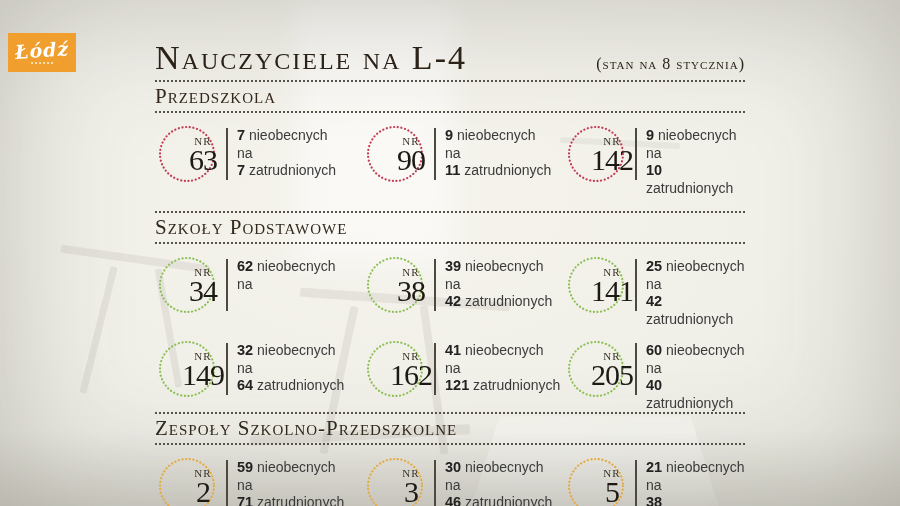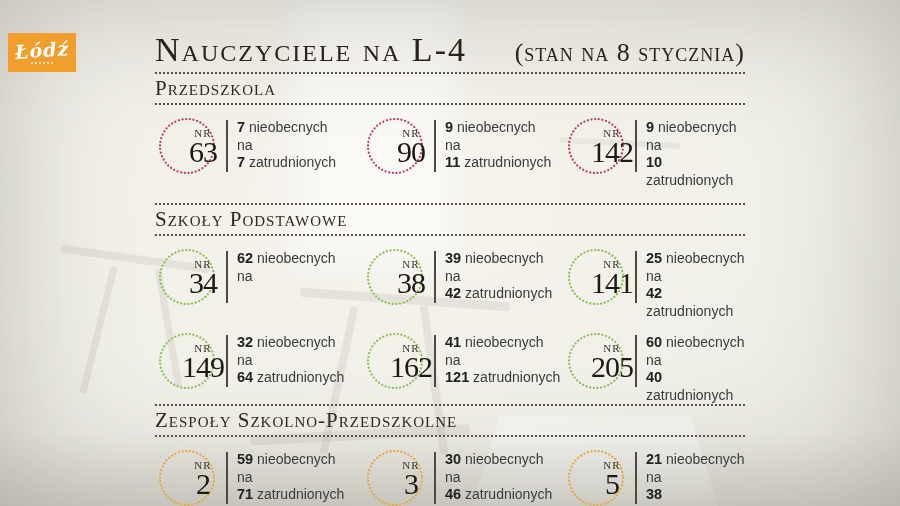--- a/index.html
+++ b/index.html
@@ -25,23 +25,23 @@
   .vignette{left:0;top:0;width:900px;height:506px;box-shadow:inset 0 0 130px rgba(88,85,76,.30);}
 
   
   .logo{position:absolute;left:8px;top:33px;width:68px;height:39px;display:flex;flex-direction:column;align-items:center;justify-content:center;}
   .logo-script{color:#fff;font-family:"DejaVu Serif", serif;font-style:italic;font-weight:bold;font-size:19px;line-height:19px;transform:rotate(-4deg);letter-spacing:1px;}
   .logo-dots{margin-top:2px;display:flex;gap:2px;}
   .logo-dots i{width:2px;height:2px;border-radius:50%;background:rgba(255,255,255,.85);}
 
   
   .content{position:absolute;left:155px;top:0;width:590px;}
-  .title-row{display:flex;justify-content:space-between;align-items:baseline;margin-top:28px;height:44px;}
+  .title-row{display:flex;justify-content:space-between;align-items:baseline;margin-top:36px;height:44px;}
   .title{font-family:"Liberation Serif", serif;font-variant:small-caps;font-size:34px;letter-spacing:2px;color:#2b2218;line-height:44px;white-space:nowrap;}
-  .subtitle{font-family:"Liberation Serif", serif;font-variant:small-caps;font-size:26px;letter-spacing:1px;color:#2b2218;white-space:nowrap;}
+  .subtitle{font-family:"Liberation Serif", serif;font-variant:small-caps;font-size:16px;letter-spacing:1px;color:#2b2218;white-space:nowrap;}
   .dotline{border-top:2px dotted #56524a;height:0;}
   .sec-title{font-family:"Liberation Serif", serif;font-variant:small-caps;font-size:21px;letter-spacing:1px;color:#32281c;line-height:29px;height:29px;}
 
   .card-row{display:flex;}
   .card{display:flex;align-items:flex-start;padding-top:12px;}
   .card:nth-child(1){width:208px;}
   .card:nth-child(2){width:201px;}
   .card:nth-child(3){flex:1;}
   .sec-0 .card{margin-bottom:14px;}
   .sec-2 .card{margin-bottom:8px;}

